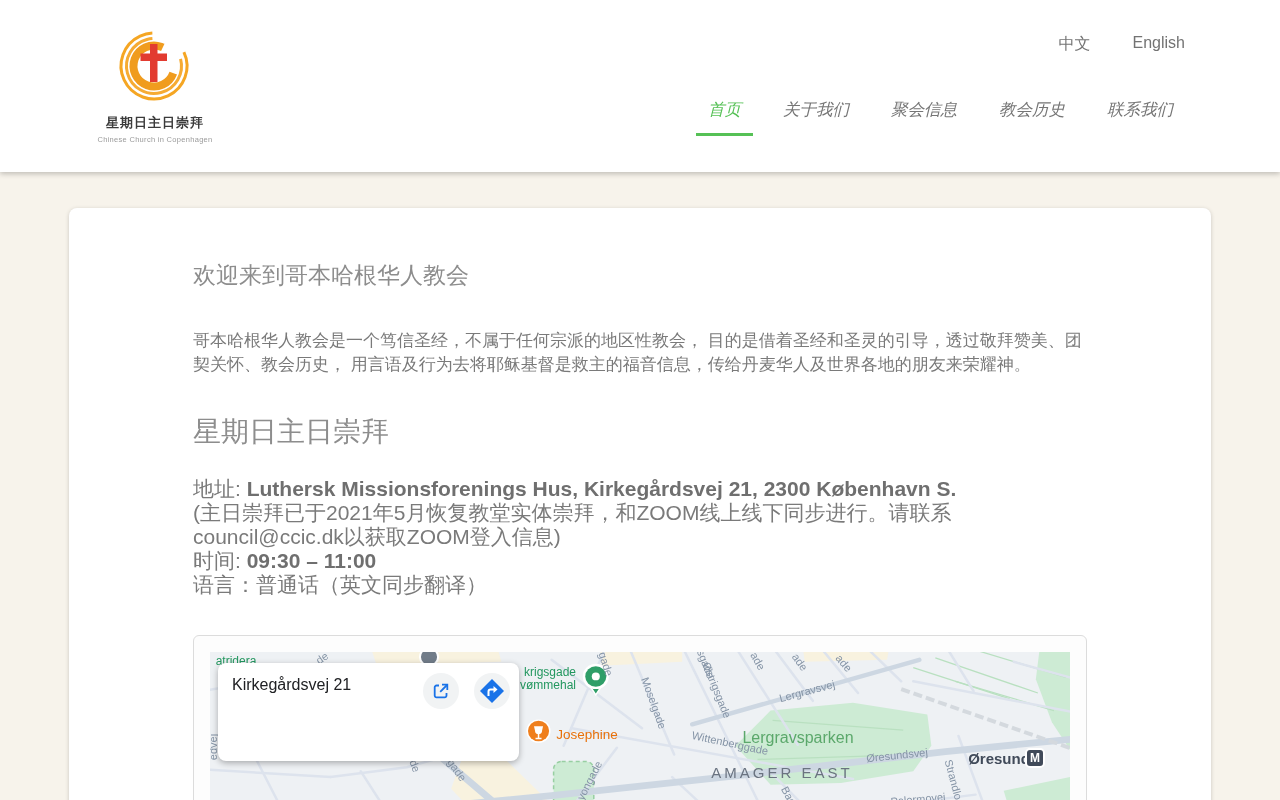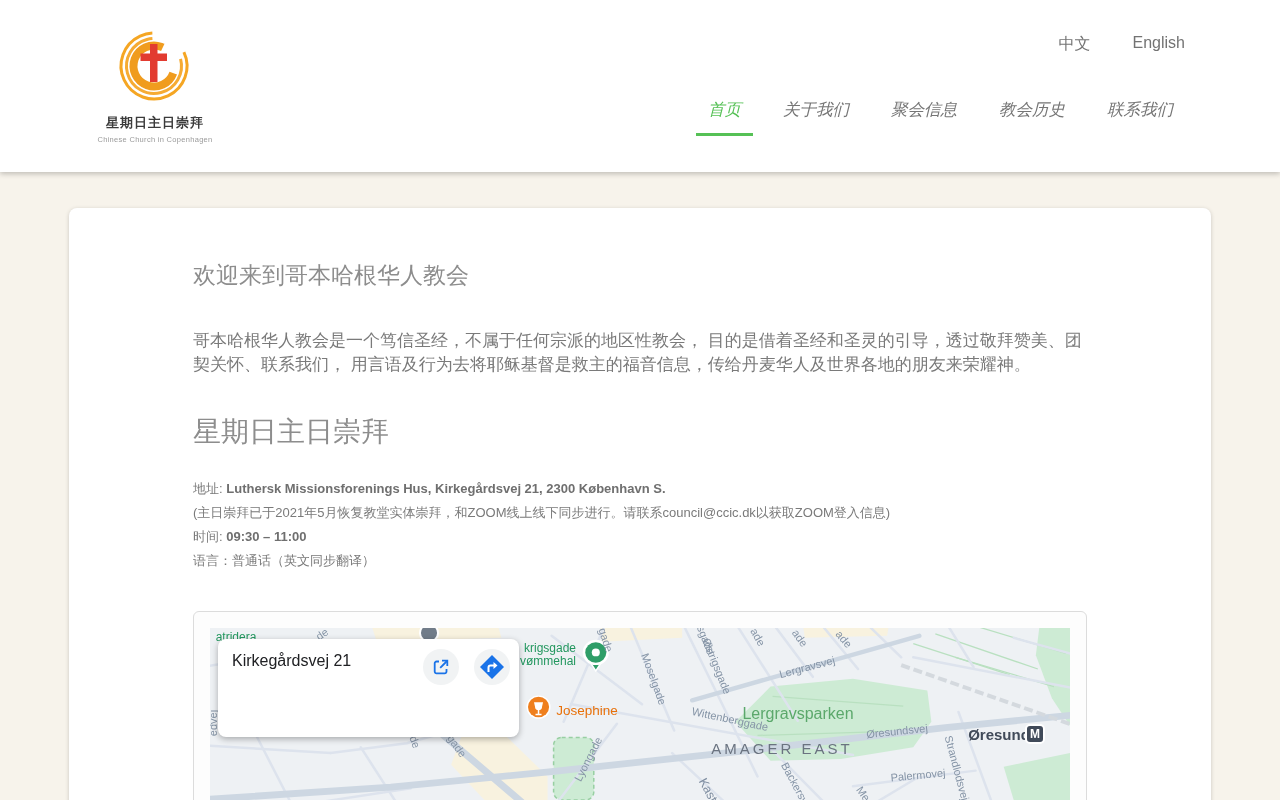--- a/index.html
+++ b/index.html
@@ -35,21 +35,21 @@
   nav a.active{color:var(--accent);border-bottom:3px solid var(--accent);}
   
   .card{
     width:1142px;margin:36px auto 0;background:#fff;border-radius:8px;
     box-shadow:0 1px 4px rgba(0,0,0,.18);
     padding:52px 124px 70px;
   }
   h1{font-size:23px;font-weight:400;color:#8d8d8d;margin:0 0 38px;}
   .intro{font-size:17px;color:#7a7a7a;line-height:24px;margin:0 0 36px;}
   h2{font-size:28px;font-weight:400;color:#8d8d8d;margin:0 0 26px;}
-  .detail{font-size:13px;color:#7a7a7a;line-height:24px;}
+  .detail{font-size:21px;color:#7a7a7a;line-height:24px;}
   .detail strong{color:#6f6f6f;font-weight:700;}
   
   .map-frame{
     margin-top:38px;border:1px solid #dcdcdc;border-radius:6px;
     padding:16px;background:#fdfdfd;
   }
   .map{position:relative;height:420px;background:#eef1f4;overflow:hidden;cursor:grab;}
   .map svg.base{position:absolute;inset:0;width:100%;height:100%;}
   .map-label{
     position:absolute;white-space:nowrap;z-index:2;pointer-events:none;
@@ -106,21 +106,21 @@
       <a>关于我们</a>
       <a>聚会信息</a>
       <a>教会历史</a>
       <a>联系我们</a>
     </nav>
   </div>
 </header>
 
 <main class="card">
   <h1>欢迎来到哥本哈根华人教会</h1>
-  <p class="intro">哥本哈根华人教会是一个笃信圣经，不属于任何宗派的地区性教会， 目的是借着圣经和圣灵的引导，透过敬拜赞美、团契关怀、联系我们， 用言语及行为去将耶稣基督是救主的福音信息，传给丹麦华人及世界各地的朋友来荣耀神。</p>
+  <p class="intro">哥本哈根华人教会是一个笃信圣经，不属于任何宗派的地区性教会， 目的是借着圣经和圣灵的引导，透过敬拜赞美、团契关怀、教会历史， 用言语及行为去将耶稣基督是救主的福音信息，传给丹麦华人及世界各地的朋友来荣耀神。</p>
 
   <h2>星期日主日崇拜</h2>
   <p class="detail"><span>地址:</span> <strong>Luthersk Missionsforenings Hus, Kirkegårdsvej 21, 2300 København S.</strong></p>
   <p class="detail">(主日崇拜已于2021年5月恢复教堂实体崇拜，和ZOOM线上线下同步进行。请联系council@ccic.dk以获取ZOOM登入信息)</p>
   <p class="detail"><span>时间:</span> <strong>09:30 – 11:00</strong></p>
   <p class="detail">语言：普通话（英文同步翻译）</p>
 
   <div class="map-frame">
     <div class="map">
 

